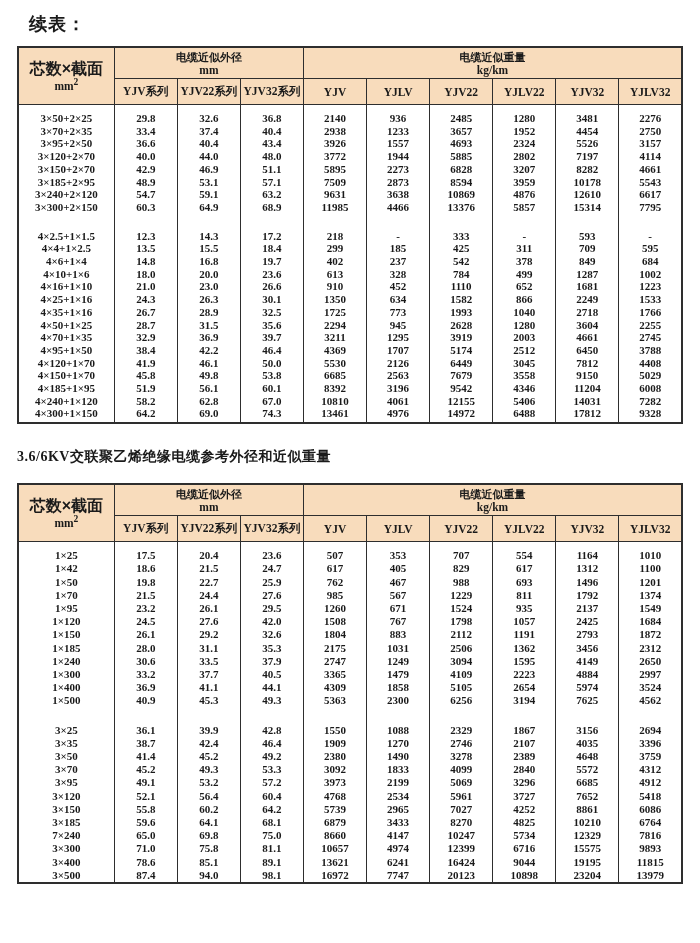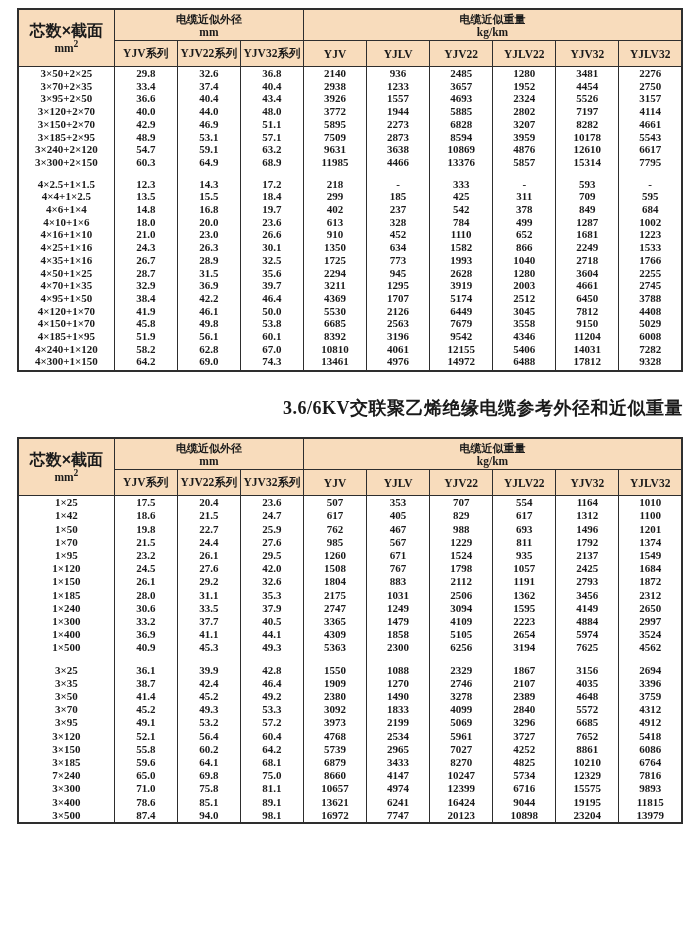--- a/index.html
+++ b/index.html
@@ -31,40 +31,41 @@
   th.spec-th .grp-title { font-size:16px; line-height:15px; }
   tr.subhead th { font-size:11.5px; height:26px; font-family:Liberation Serif, serif; }
 
   table.cable tbody td {
     border-left:1px solid #2e2e2e; border-right:1px solid #2e2e2e;
     text-align:center; font-size:11px; font-weight:bold;
     padding:0; white-space:nowrap; overflow:hidden;
   }
   #table1 tbody td { line-height:12.7px; }
   #table2 tbody td { line-height:13.2px; }
-  tbody tr.first-data td { padding-top:0; }
+  tbody tr.first-data td { padding-top:7px; }
   tr.gap-row td { height:9px; }
   #table1 tr.end-gap-row td { height:3px; }
 
   .notes {
     margin:13px 0 0 -5px; width:678px;
     font-size:12.5px; font-weight:bold; line-height:17.5px;
   }
   .notes .note-line2, .notes .note-line3 { padding-left:33px; }
 
   .table2-title {
-    text-align:right; font-size:18px; font-weight:bold;
+    text-align:left; font-size:14px; font-weight:bold;
     margin:24px 0 17px 0; letter-spacing:0.5px;
   }
 </style>
 </head>
 <body>
 
 <div class="page">
 
+  <div class="continued-label">续表：</div>
 
   <table class="cable" id="table1">
     <colgroup>
       <col style="width:14.5%">
         <col style="width:9.5%">
         <col style="width:9.5%">
         <col style="width:9.5%">
       <col style="width:9.5%">
         <col style="width:9.5%">
         <col style="width:9.5%">

